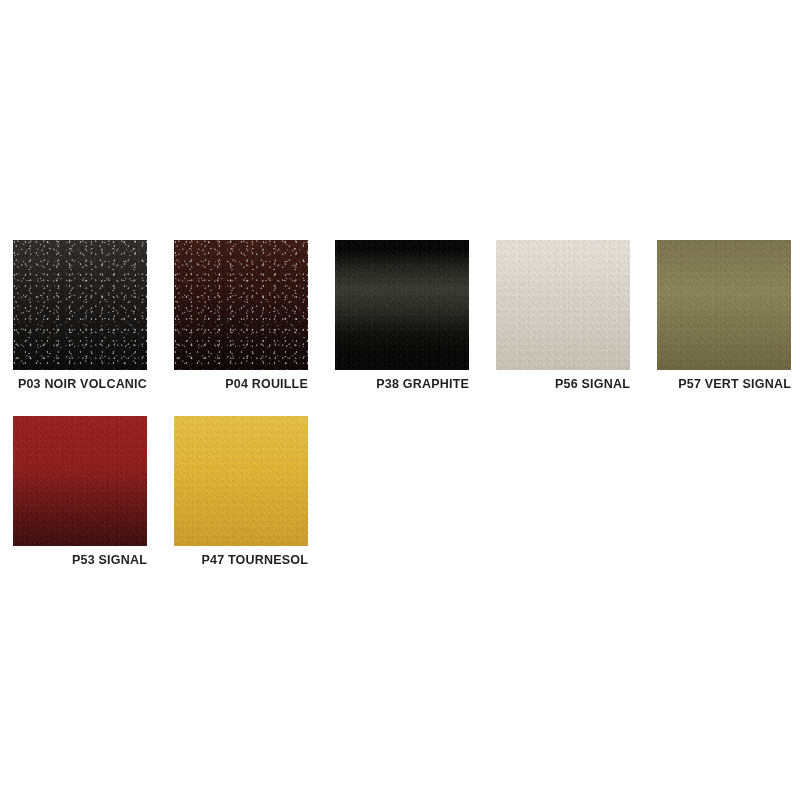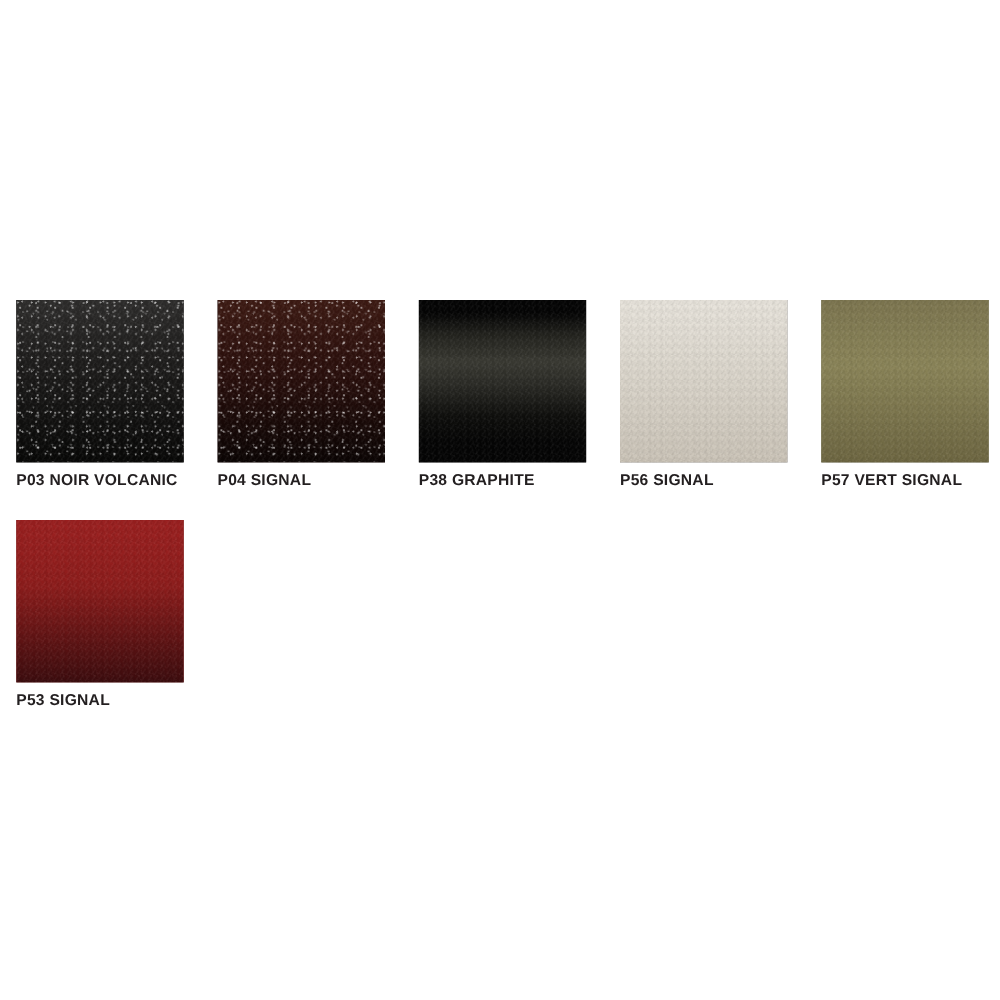--- a/index.html
+++ b/index.html
@@ -96,21 +96,21 @@
       radial-gradient(circle at 8%  68%, rgba(255,255,255,.3)  0 .6px, transparent 1px),
       radial-gradient(circle at 45% 81%, rgba(255,255,255,.25) 0 .6px, transparent 1px),
       radial-gradient(circle at 92% 72%, rgba(255,255,255,.3)  0 .6px, transparent 1px);
     background-size: 11px 11px, 13px 13px, 17px 17px, 19px 19px,
                      14px 14px, 16px 16px, 21px 21px, 23px 23px,
                      12px 12px, 15px 15px;
   }
 
   .swatch-label {
     margin-top: 7px;
-    text-align: left;
+    text-align: right;
     font-family: "Liberation Sans", sans-serif;
     font-size: 12.5px;
     font-weight: bold;
     letter-spacing: .2px;
     color: #231f20;
     white-space: nowrap;
   }
 </style>
 </head>
 <body>
@@ -126,21 +126,21 @@
         </div>
         <div class="swatch-label">P03 NOIR VOLCANIC</div>
       </div>
       <div class="swatch-cell">
         <div class="swatch-chip">
           <div class="chip-base" style="background: rgb(42, 15, 12);"></div>
           <div class="chip-sheen" style="background: linear-gradient(rgb(61, 26, 19) 0%, rgb(42, 15, 12) 45%, rgb(11, 5, 4) 100%);"></div>
           <div class="chip-grain"></div>
           <div class="chip-flake"></div>
         </div>
-        <div class="swatch-label">P04 SIGNAL</div>
+        <div class="swatch-label">P04 ROUILLE</div>
       </div>
       <div class="swatch-cell">
         <div class="swatch-chip">
           <div class="chip-base" style="background: rgb(22, 22, 22);"></div>
           <div class="chip-sheen" style="background: linear-gradient(rgb(5, 5, 5) 0%, rgb(5, 5, 5) 8%, rgb(36, 36, 31) 22%, rgb(58, 58, 51) 38%, rgb(43, 43, 38) 52%, rgb(14, 14, 12) 72%, rgb(5, 5, 5) 88%, rgb(5, 5, 5) 100%);"></div>
           <div class="chip-grain"></div>
         </div>
         <div class="swatch-label">P38 GRAPHITE</div>
       </div>
       <div class="swatch-cell">
@@ -160,14 +160,22 @@
         <div class="swatch-label">P57 VERT SIGNAL</div>
       </div>
       <div class="swatch-cell">
         <div class="swatch-chip">
           <div class="chip-base" style="background: rgb(142, 29, 28);"></div>
           <div class="chip-sheen" style="background: linear-gradient(rgb(155, 32, 32) 0%, rgb(142, 29, 28) 40%, rgb(60, 12, 14) 100%);"></div>
           <div class="chip-grain"></div>
         </div>
         <div class="swatch-label">P53 SIGNAL</div>
       </div>
+      <div class="swatch-cell">
+        <div class="swatch-chip">
+          <div class="chip-base" style="background: rgb(227, 183, 54);"></div>
+          <div class="chip-sheen" style="background: linear-gradient(rgb(233, 194, 72) 0%, rgb(227, 183, 54) 40%, rgb(207, 160, 44) 100%);"></div>
+          <div class="chip-grain"></div>
+        </div>
+        <div class="swatch-label">P47 TOURNESOL</div>
+      </div>
     </div>
 </div>
 
 </body></html>

